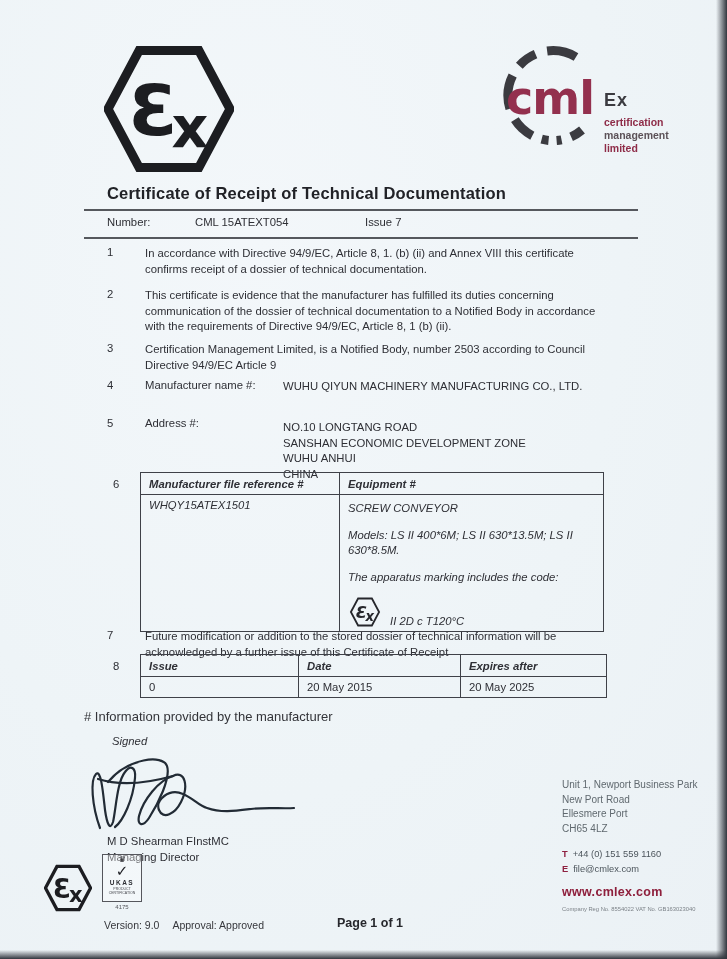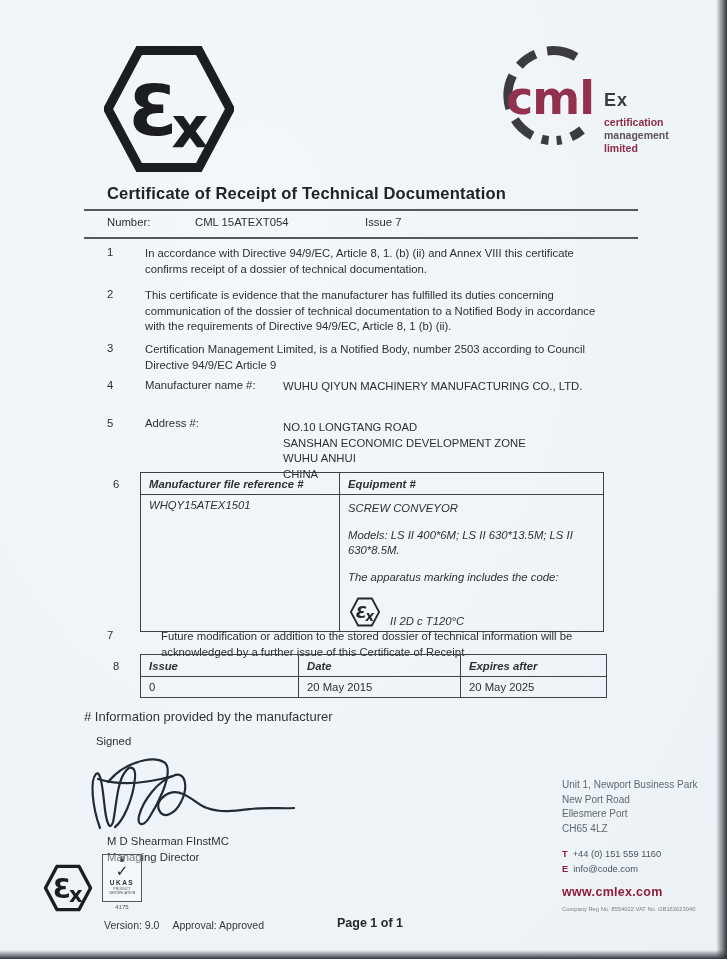--- a/index.html
+++ b/index.html
@@ -48,21 +48,21 @@
   .t6 .col1{width:182px;}
   .t6 td{height:118px;font-style:italic;}
   .eq p{margin:2px 0 12px 0;line-height:15px;}
   .marking-row{display:flex;align-items:flex-end;gap:8px;margin-top:2px;}
   .c8wrap{left:107px;top:652px;}
   .t8{position:absolute;left:33px;top:2px;}
   .t8 .w1{width:141px;} .t8 .w2{width:145px;} .t8 .w3{width:129px;}
   .t8 td{height:12px;}
   
   .footnote{left:84px;top:709px;font-size:13px;color:#333439;}
-  .signed{left:96px;top:735px;}
+  .signed{left:112px;top:735px;font-style:italic;}
   .sig{left:88px;top:752px;}
   .signame{left:107px;top:833px;line-height:16px;}
   
   .hex-bottom{left:44px;top:862px;width:48px;height:52px;}
   .ukas{left:99px;top:854px;width:46px;text-align:center;}
   .ukas-box{width:40px;height:48px;border:1px solid #55565c;margin:0 auto;background:rgba(255,255,255,.35);
     display:flex;flex-direction:column;align-items:center;justify-content:flex-start;padding-top:1px;box-sizing:border-box;}
   .ukas-crown{font-family:"DejaVu Sans", sans-serif;font-size:8px;line-height:8px;color:#2c2d32;}
   .ukas-check{font-family:"DejaVu Sans", sans-serif;font-size:15px;line-height:14px;font-weight:bold;color:#1d1e23;}
   .ukas-word{font-size:6.5px;font-weight:bold;letter-spacing:1.5px;color:#2c2d32;margin-top:1px;}
@@ -170,21 +170,21 @@
             <span>II 2D c T120°C</span>
           </div>
         </td>
       </tr>
     </tbody>
       </table>
   </div>
 
   <div class="clause c7">
     <div class="num">7</div>
-    <div class="body" style="width:480px;margin-left:16px;">Future modification or addition to the stored dossier of technical information will be acknowledged by a further issue of this Certificate of Receipt</div>
+    <div class="body" style="width:480px;">Future modification or addition to the stored dossier of technical information will be acknowledged by a further issue of this Certificate of Receipt</div>
   </div>
 
   <div class="abs c8wrap" style="width:510px;height:50px;">
     <div class="num">8</div>
     <table class="t8">
       <tbody>
           <tr>
         <th class="w1">Issue</th>
         <th class="w2">Date</th>
         <th class="w3">Expires after</th>
@@ -239,21 +239,21 @@
 
   <div class="abs contact">
     <div class="addr">
       <div>Unit 1, Newport Business Park</div>
       <div>New Port Road</div>
       <div>Ellesmere Port</div>
       <div>CH65 4LZ</div>
     </div>
     <div class="tel">
       <div><b>T</b><span>+44 (0) 151 559 1160</span></div>
-      <div><b>E</b><span>info@code.com</span></div>
+      <div><b>E</b><span>file@cmlex.com</span></div>
     </div>
     <div class="web">www.cmlex.com</div>
     <div class="reg">Company Reg No. 8554022    VAT No. GB163023040</div>
   </div>
 
   <div class="scan-right"></div>
   <div class="scan-bottom"></div>
 </div>
 
 </body></html>

